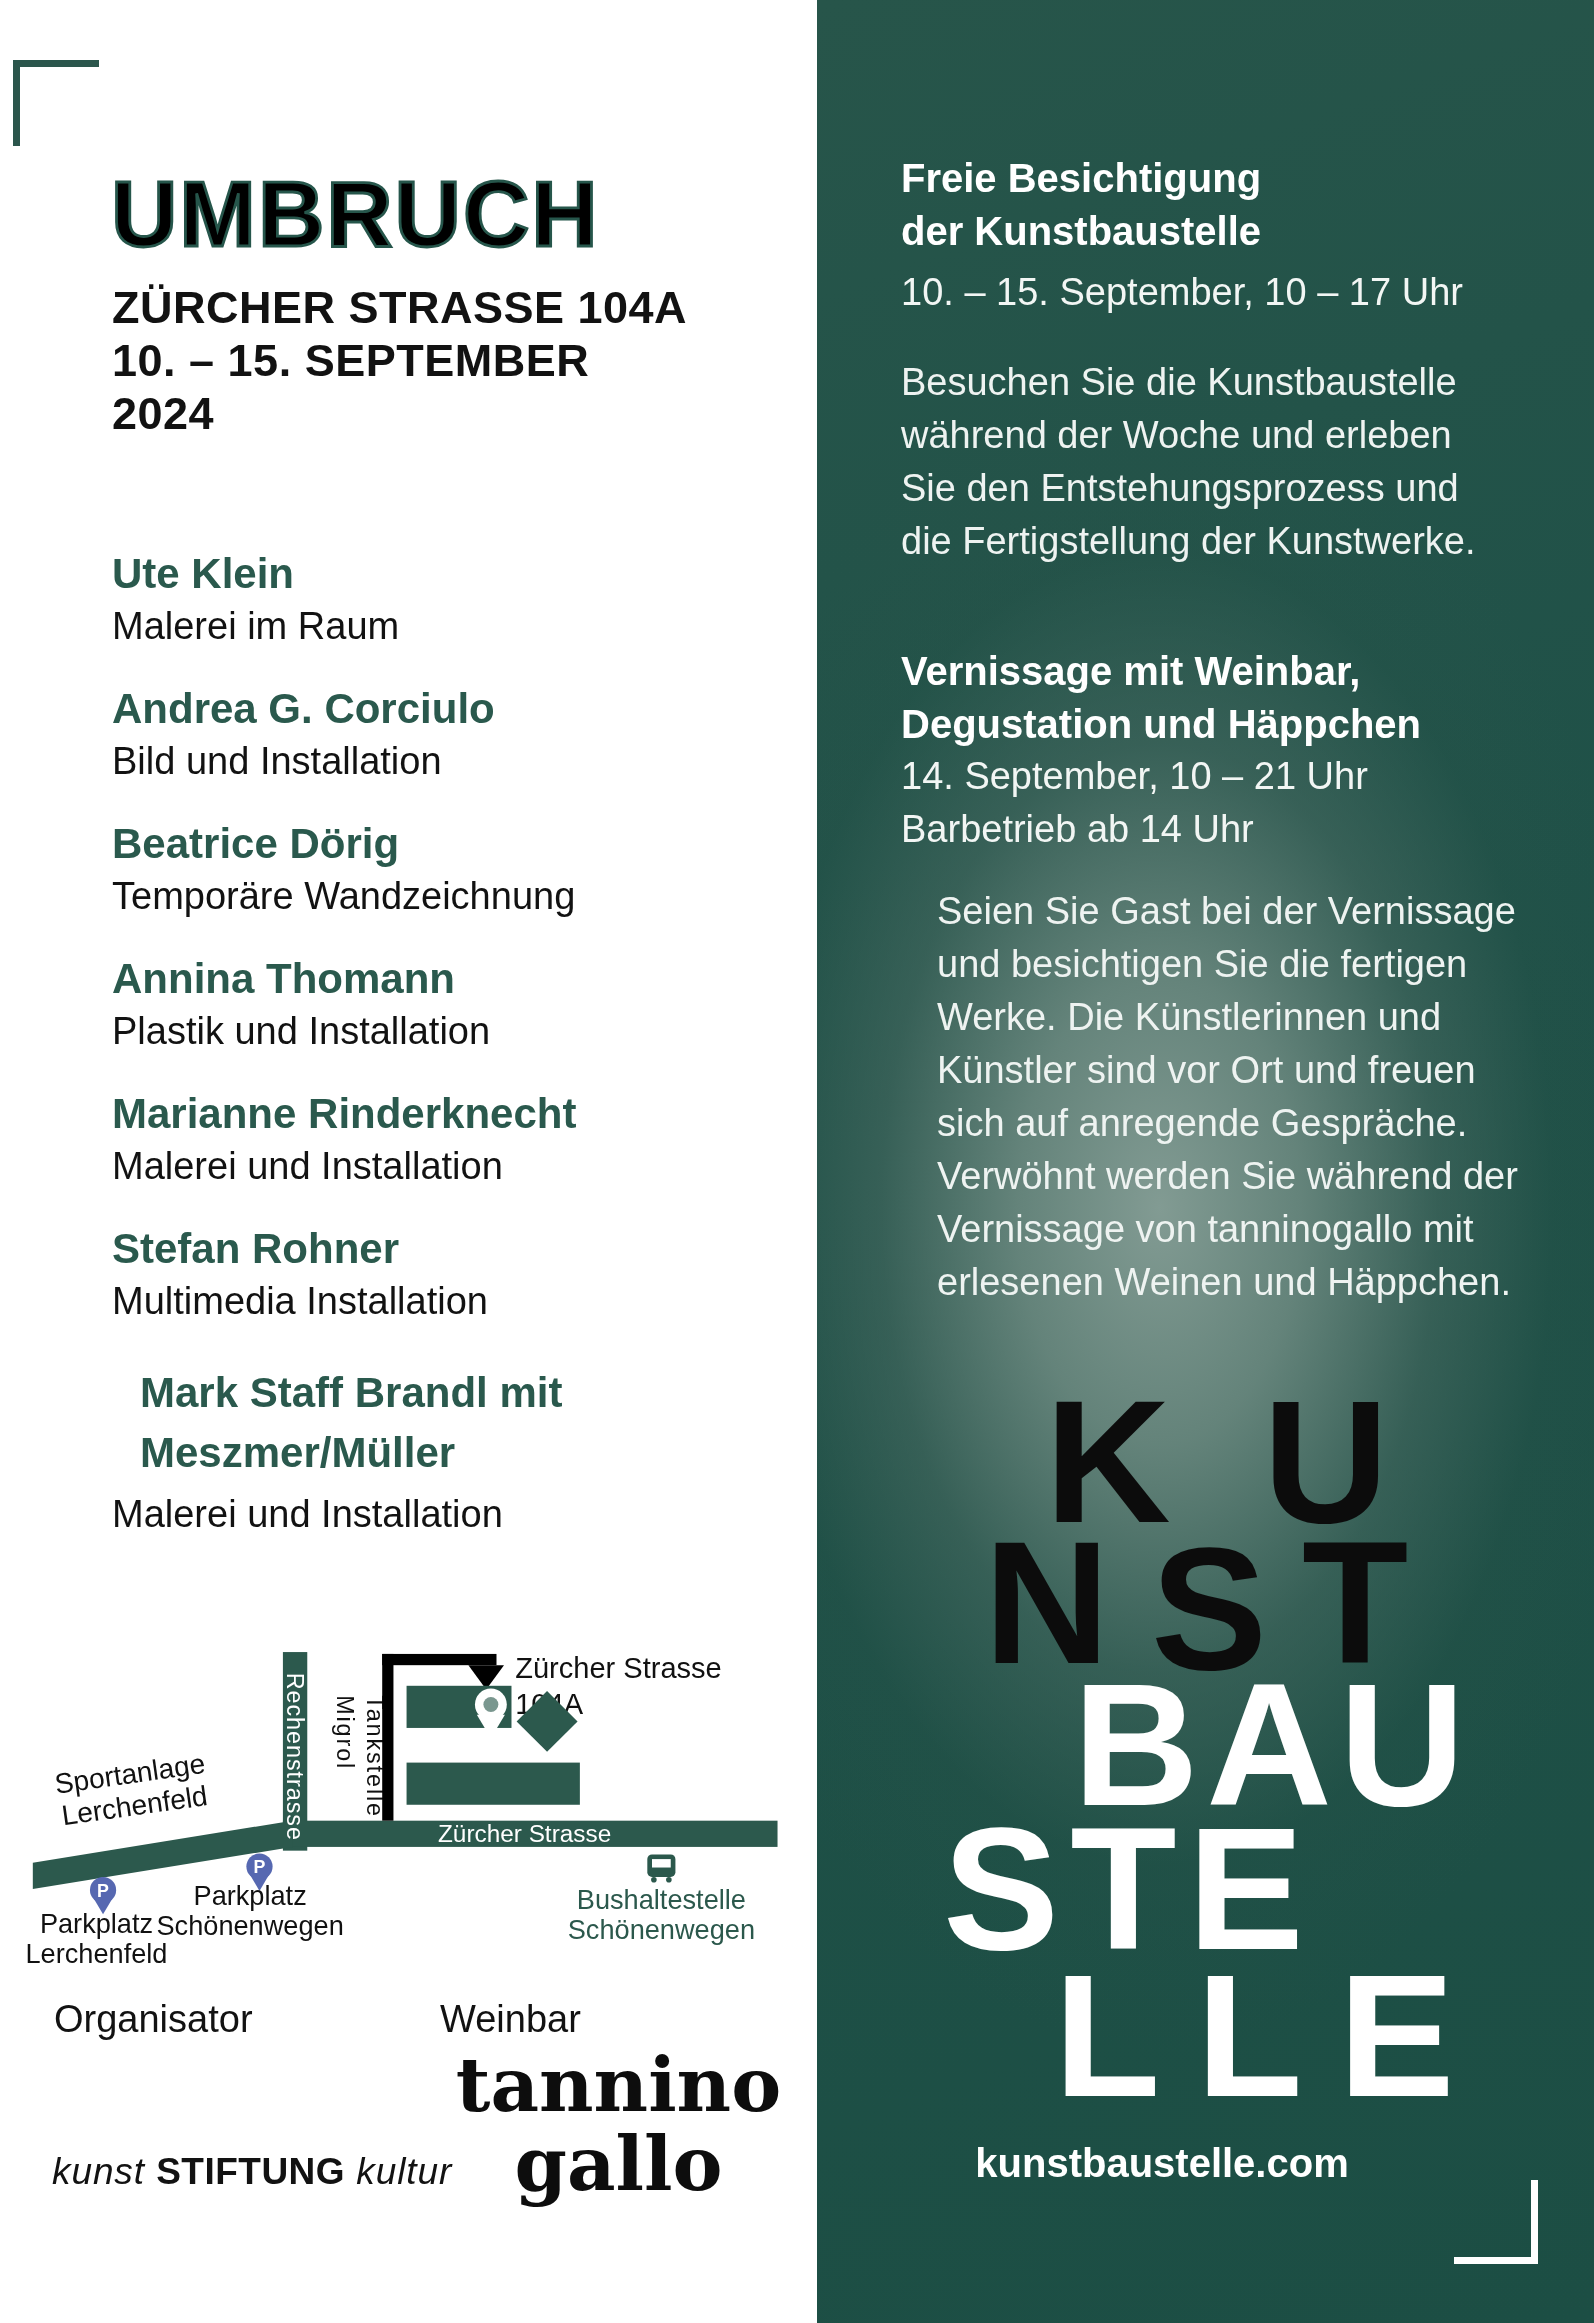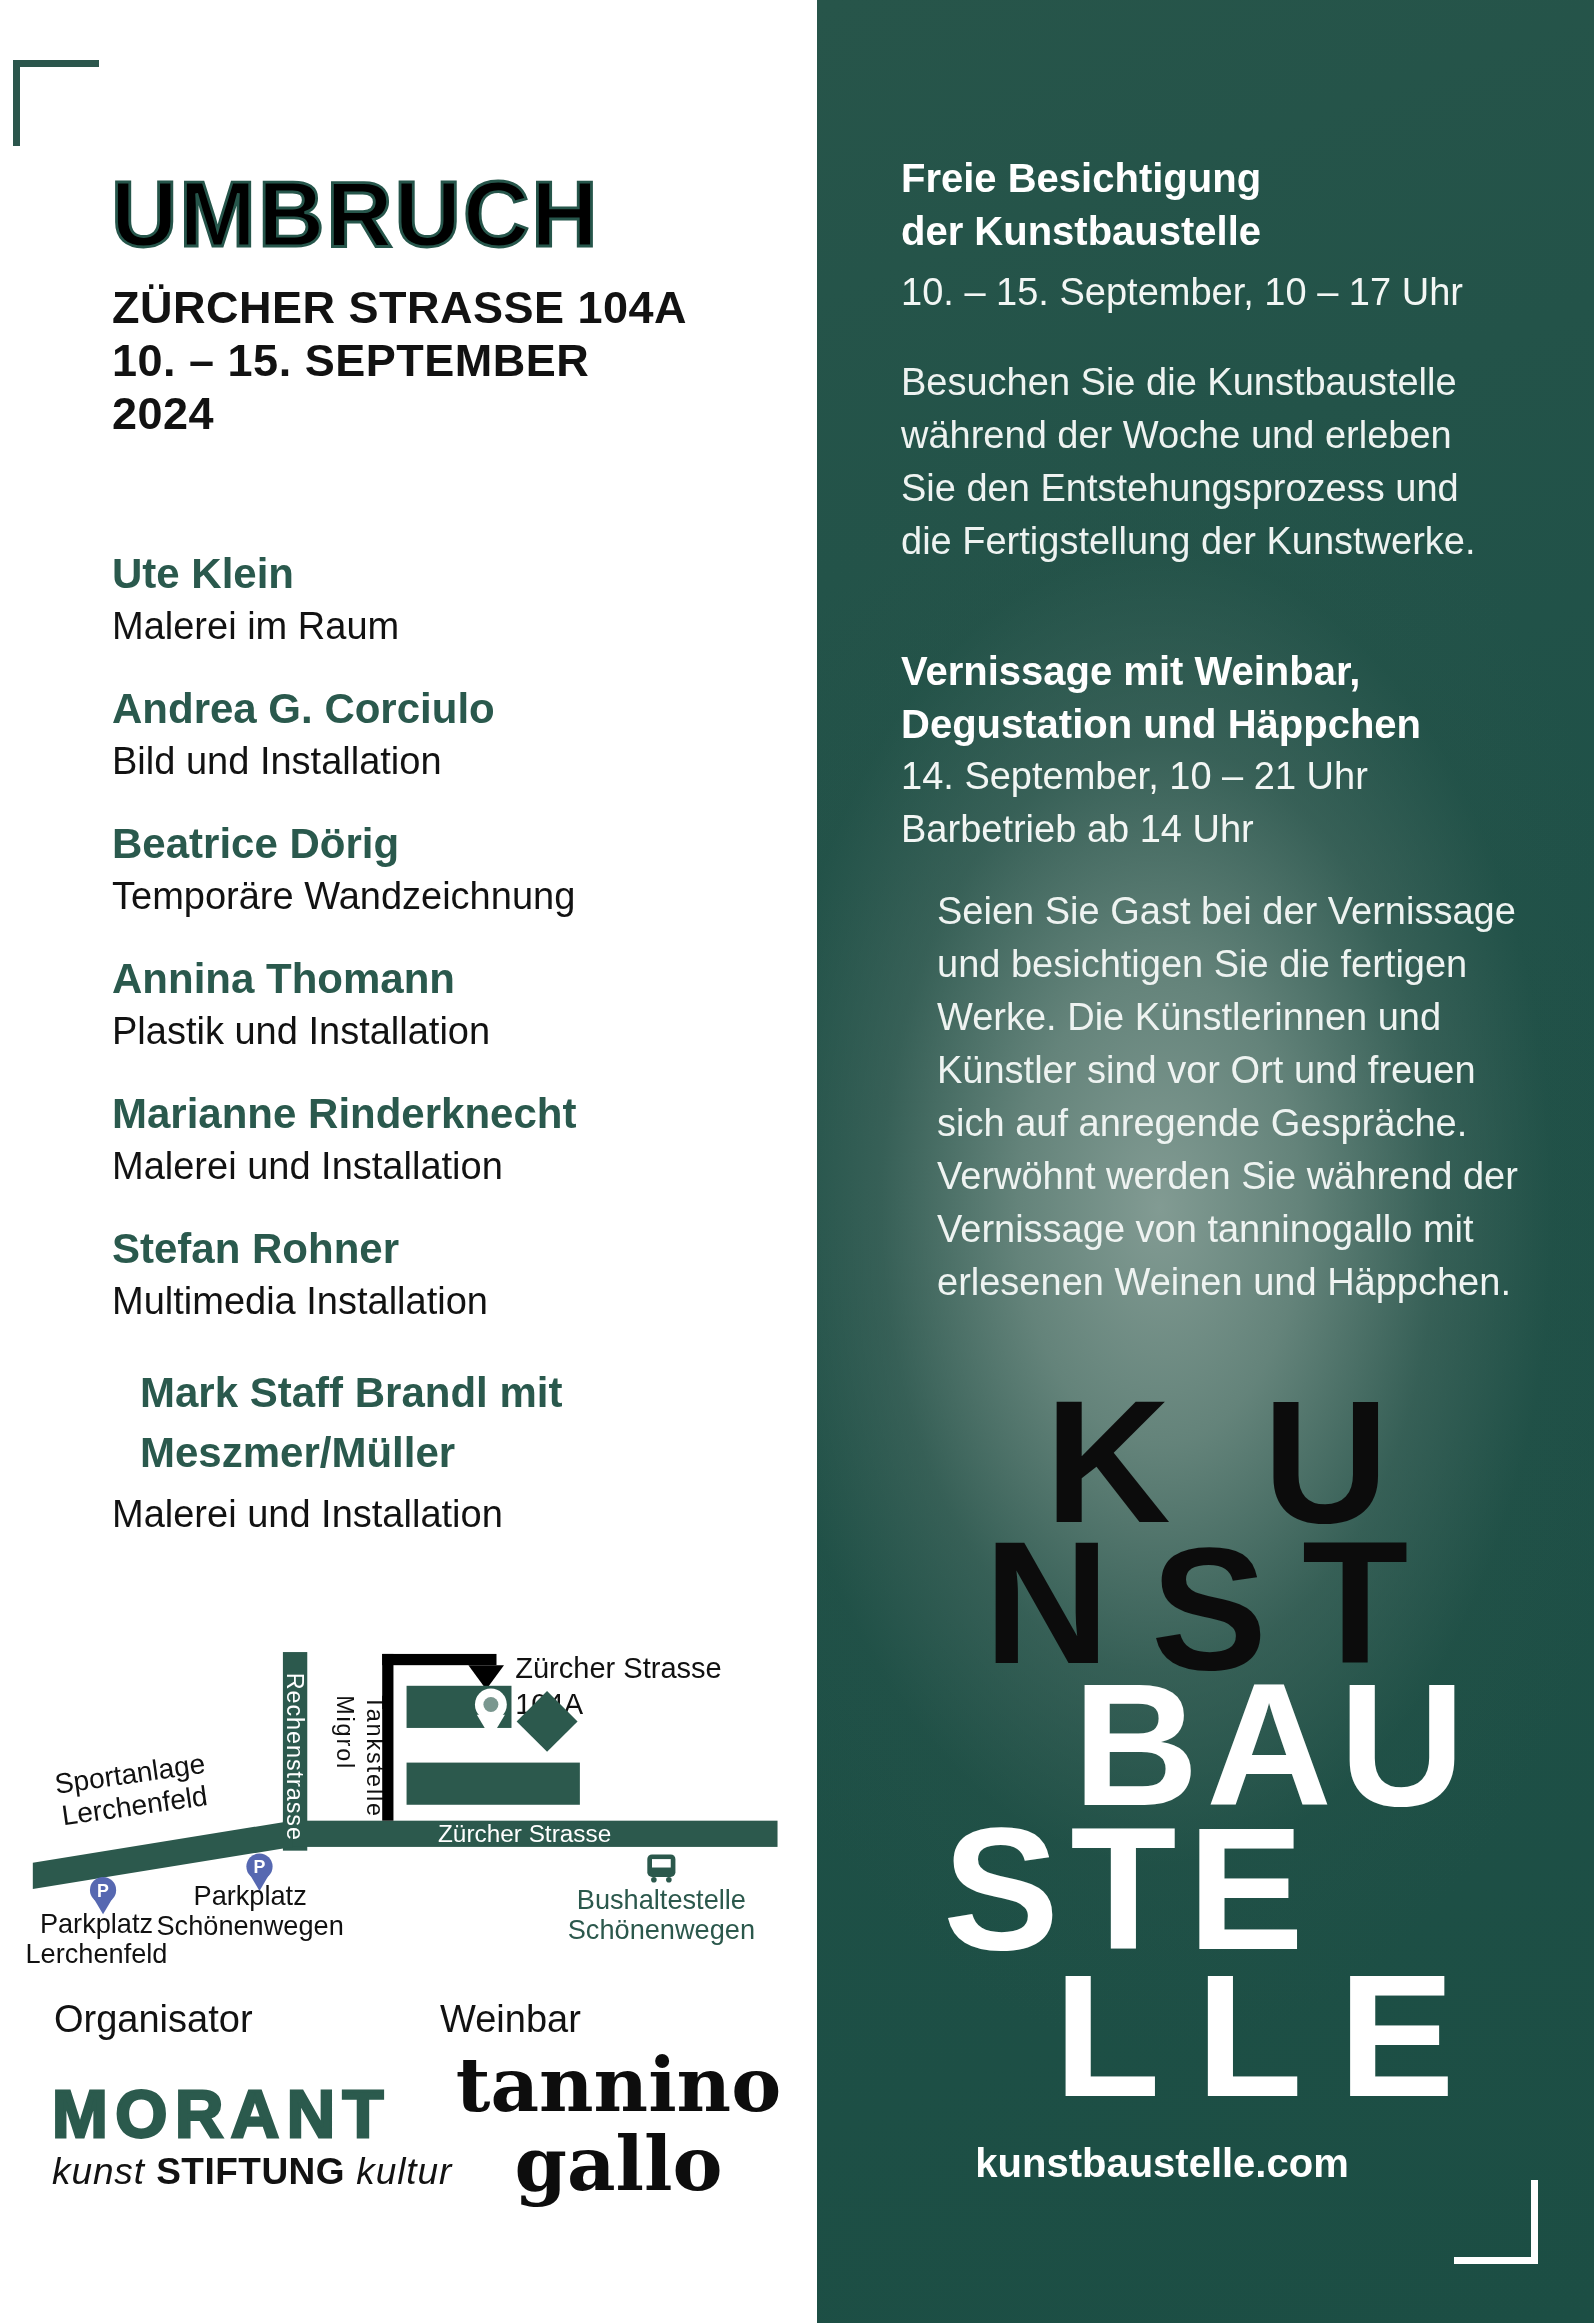--- a/index.html
+++ b/index.html
@@ -151,21 +151,20 @@
       <circle cx="-8" cy="13" r="3" fill="#2b584c"></circle>
       <circle cx="8" cy="13" r="3" fill="#2b584c"></circle>
     </g>
     <text x="706" y="292" text-anchor="middle" font-size="29" fill="#2b584c">Bushaltestelle</text>
     <text x="706" y="324" text-anchor="middle" font-size="29" fill="#2b584c">Schönenwegen</text>
   </svg>
 
   <div class="org-label">Organisator</div>
   <div class="weinbar-label">Weinbar</div>
 
-  <div class="morant">MORANT</div>
   <div class="morant-sub"><span class="it">kunst</span> <span class="bd">STIFTUNG</span> <span class="it">kultur</span></div>
 
   <div class="tannino">
     <div>tannino</div>
     <div>gallo</div>
   </div>
 
   <div class="right-panel">
 
     <div class="rp-text h2 pre" style="top:152px;">Freie Besichtigung

